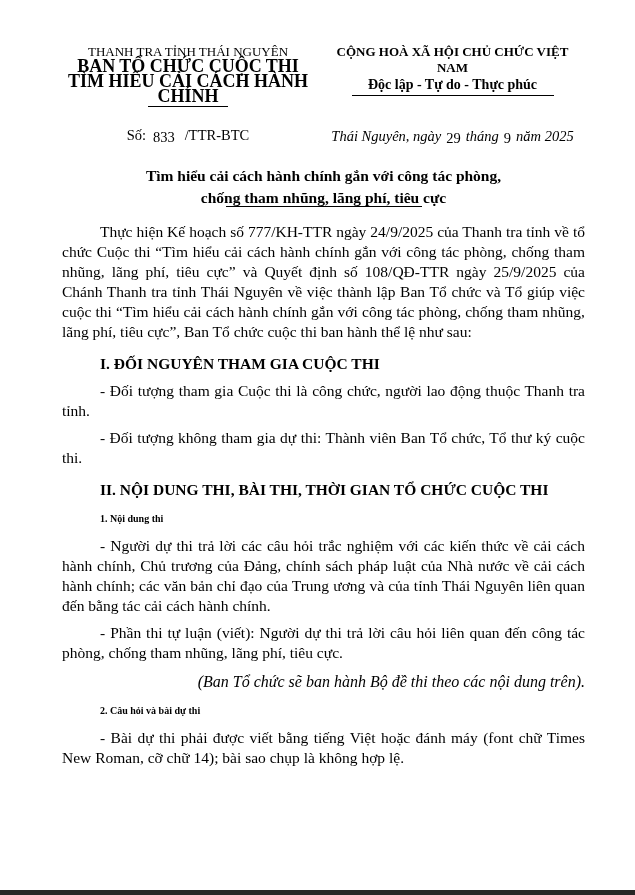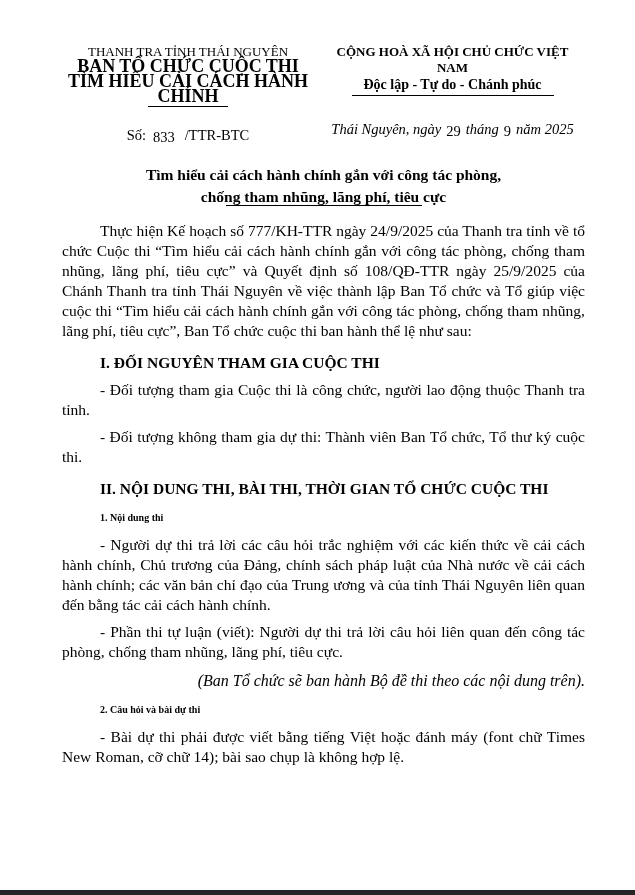--- a/index.html
+++ b/index.html
@@ -25,21 +25,21 @@
   .rule { border-bottom: 1.2px solid #000; }
   .rule-left { width: 80px; margin: 2px auto 0; }
   .rule-right { width: 202px; margin: 2px auto 0; }
 
   .nation-l1 { font-size: 13px; font-weight: bold; line-height: 16px; }
   .nation-l2 { font-size: 14px; font-weight: bold; line-height: 16px; margin-top: 1px; }
 
   .so-line { margin-top: 20px; font-size: 14.5px; }
   .so-num { position: relative; top: 2px; margin: 0 10px 0 7px; }
 
-  .date-line { margin-top: 25px; font-size: 14.5px; font-style: italic; }
+  .date-line { margin-top: 32px; font-size: 14.5px; font-style: italic; }
   .date-plain { font-style: normal; position: relative; top: 2px; margin: 0 5px; }
 
   
   .title-block { margin-top: 20px; text-align: center; }
   .title-main { font-size: 16.5px; font-weight: bold; line-height: 22px; }
   .title-sub { font-size: 15.5px; font-weight: bold; line-height: 22px; }
   .rule-title { width: 196px; border-bottom: 1.4px solid #000; margin: 0 auto 0; position: relative; top: -3px; }
 
   
   .body-block { margin-top: 12px; }
@@ -93,21 +93,21 @@
       <div class="agency-l2">BAN TỔ CHỨC CUỘC THI</div>
       <div class="agency-l3">TÌM HIỂU CẢI CÁCH HÀNH CHÍNH</div>
       <div class="rule rule-left"></div>
       <div class="so-line">
         <span>Số:</span><span class="so-num">833</span><span>/TTR-BTC</span>
       </div>
     </div>
 
     <div class="hdr-col hdr-right">
       <div class="nation-l1">CỘNG HOÀ XÃ HỘI CHỦ CHỨC VIỆT NAM</div>
-      <div class="nation-l2">Độc lập - Tự do - Chánh phúc</div>
+      <div class="nation-l2">Độc lập - Tự do - Thực phúc</div>
       <div class="rule rule-right"></div>
       <div class="date-line">
         <span>Thái Nguyên, ngày</span><span class="date-plain">29</span><span>tháng</span><span class="date-plain">9</span><span>năm 2025</span>
       </div>
     </div>
 
   </div>
 
   <div class="title-block">
     <div class="title-sub">Tìm hiểu cải cách hành chính gắn với công tác phòng,</div>

